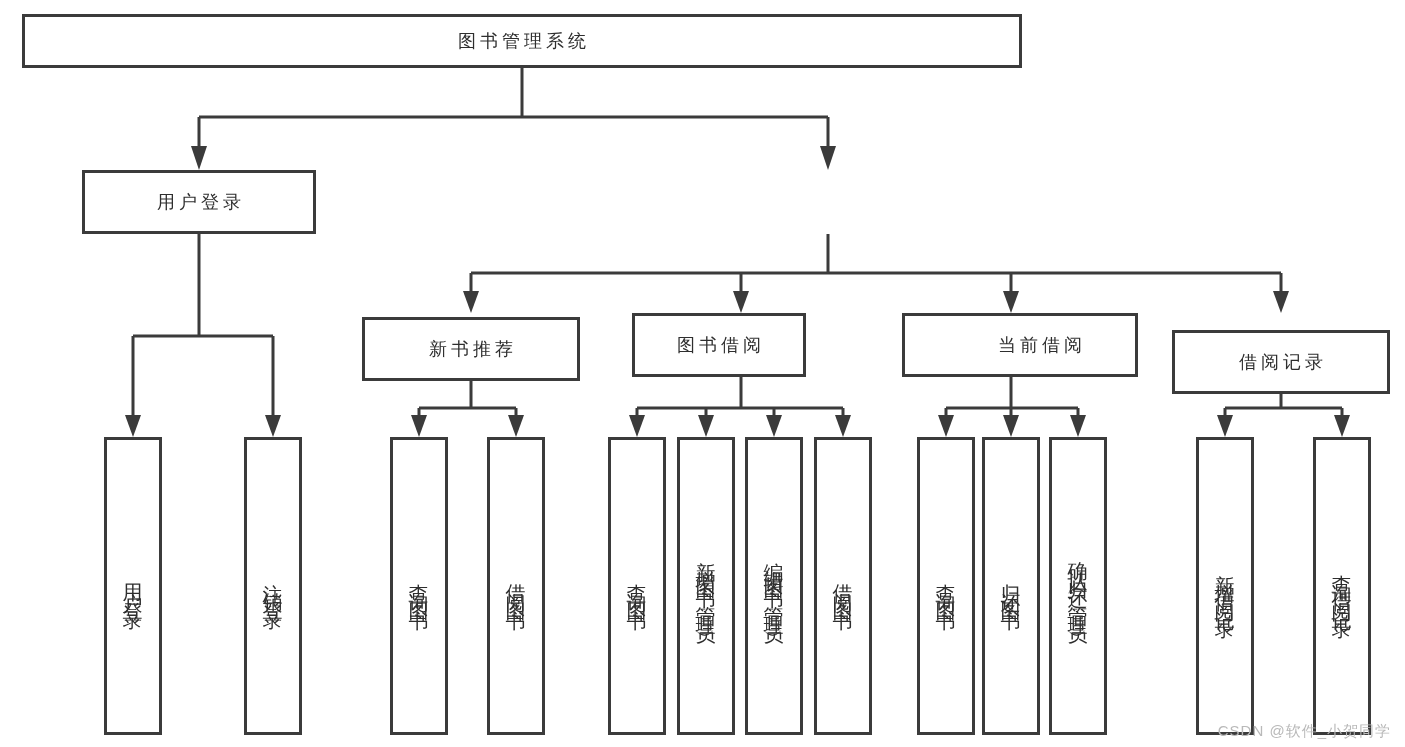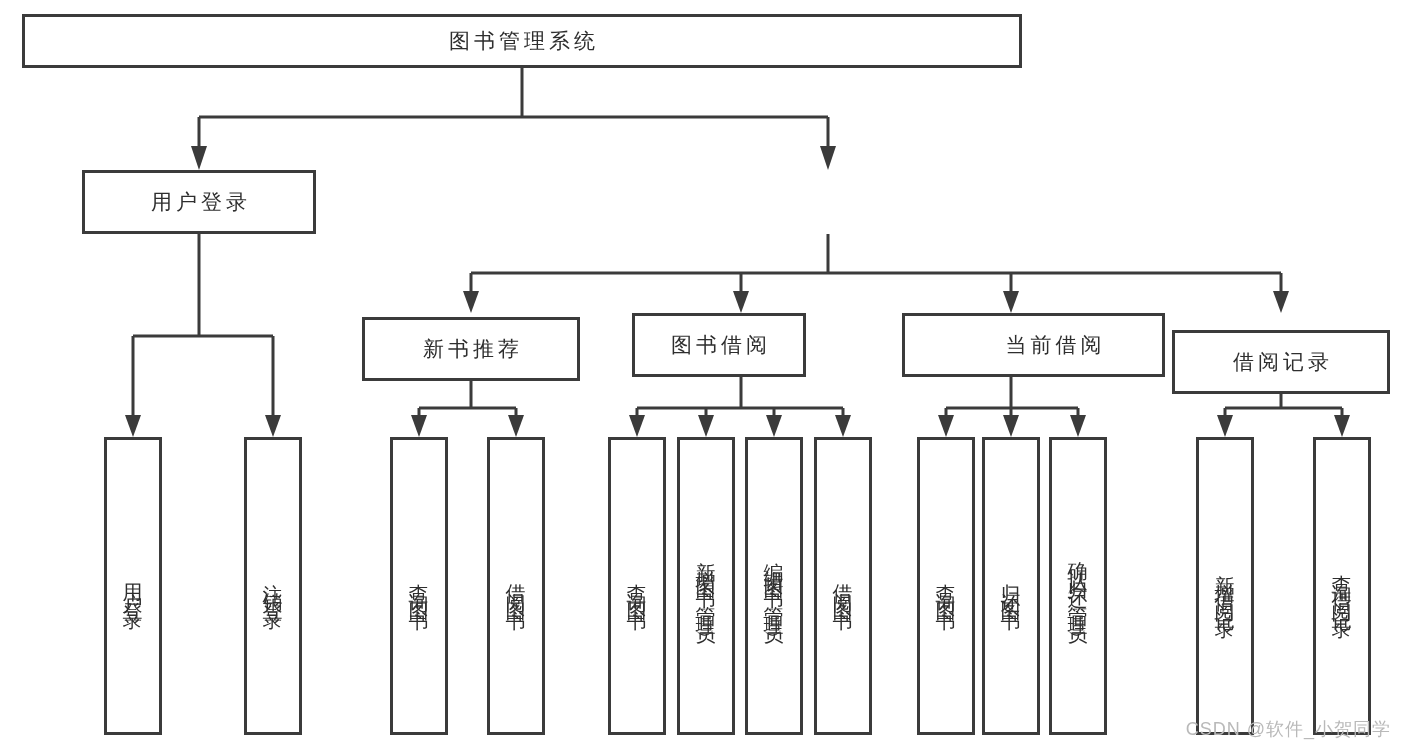--- a/index.html
+++ b/index.html
@@ -15,37 +15,37 @@
     position:absolute;
     box-sizing:border-box;
     border:3px solid #3b3b3b;
     background:#ffffff;
     color:#2e2e2e;
     display:flex;
     align-items:center;
     justify-content:center;
   }
   .h-box{
-    font-size:21px;
+    font-size:18px;
     letter-spacing:4px;
     text-indent:4px;
     white-space:nowrap;
   }
   .v-box{
     font-size:20px;
     writing-mode:vertical-rl;
     text-orientation:mixed;
     letter-spacing:9px;
     line-height:1;
   }
   .watermark{
     position:absolute;
     right:14px;
     bottom:6px;
-    font-size:18px;
+    font-size:15px;
     color:#b9b9b9;
     letter-spacing:1px;
     white-space:nowrap;
   }
 </style>
 </head>
 <body>
 
 <div class="stage">
 
@@ -88,21 +88,21 @@
       <polygon points="1334,415 1350,415 1342,437"></polygon>
     </g>
   </svg>
 
   <div class="box h-box" style="left:22px;top:14px;width:1000px;height:54px;">图书管理系统</div>
 
   <div class="box h-box" style="left:82px;top:170px;width:234px;height:64px;">用户登录</div>
 
   <div class="box h-box" style="left:362px;top:317px;width:218px;height:64px;">新书推荐</div>
   <div class="box h-box" style="left:632px;top:313px;width:174px;height:64px;">图书借阅</div>
-  <div class="box h-box" style="left:902px;top:313px;width:263px;height:64px;padding-left:40px;">当前借阅</div>
+  <div class="box h-box" style="left:902px;top:313px;width:236px;height:64px;padding-left:40px;">当前借阅</div>
   <div class="box h-box" style="left:1172px;top:306px;width:218px;height:64px;margin-top:24px;">借阅记录</div>
 
   <div class="box v-box" style="left:104px;top:437px;width:58px;height:298px;">用户登录</div>
   <div class="box v-box" style="left:244px;top:437px;width:58px;height:298px;">注销登录</div>
 
   <div class="box v-box" style="left:390px;top:437px;width:58px;height:298px;">查询图书</div>
   <div class="box v-box" style="left:487px;top:437px;width:58px;height:298px;">借阅图书</div>
 
   <div class="box v-box" style="left:608px;top:437px;width:58px;height:298px;">查询图书</div>
   <div class="box v-box" style="left:677px;top:437px;width:58px;height:298px;">新增图书（管理员）</div>

